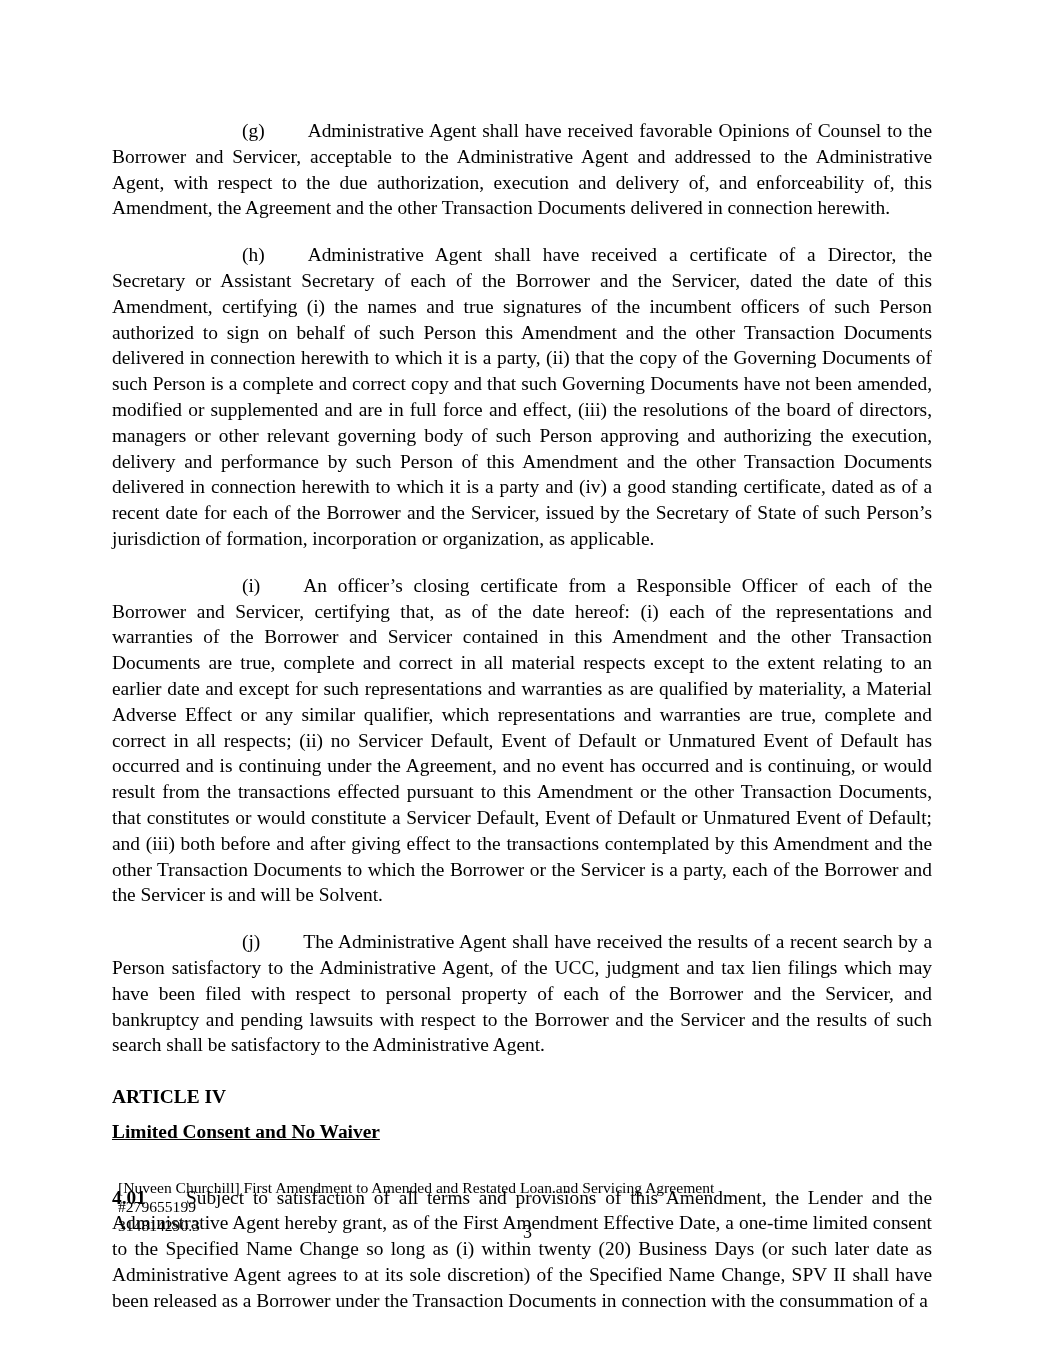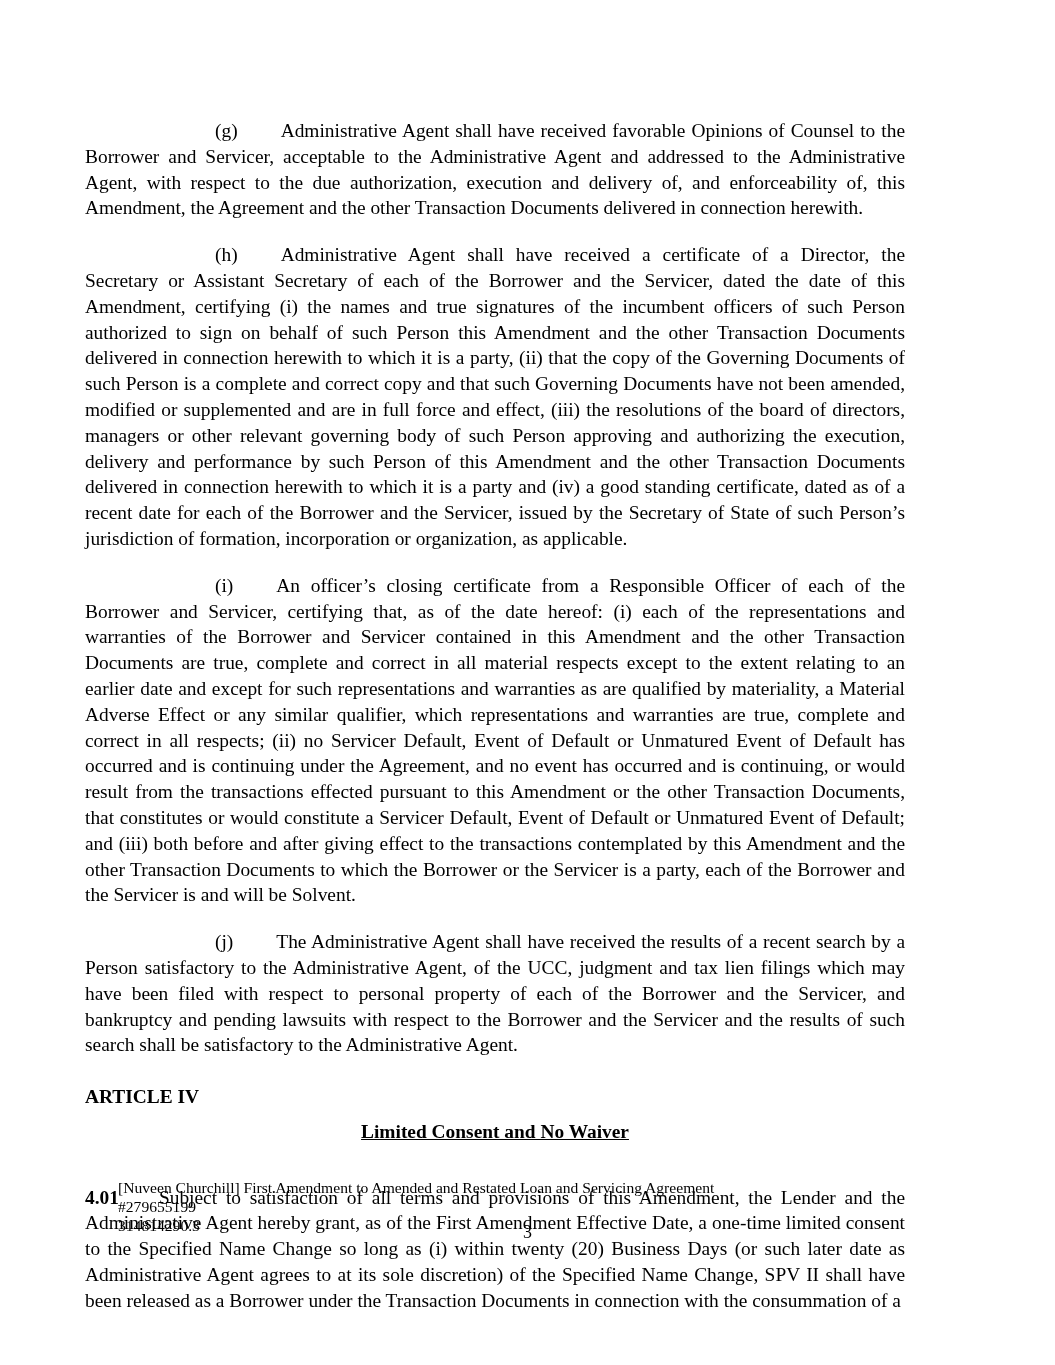--- a/index.html
+++ b/index.html
@@ -11,21 +11,21 @@
     font-family: "Liberation Serif", serif;
     color: #000000;
   }
   .page {
     position: relative;
     width: 1055px;
     height: 1365px;
     margin: 0 auto;
     background: #ffffff;
     box-sizing: border-box;
-    padding: 118px 117px 0 85px;
+    padding: 118px 117px 0 112px;
   }
   .body-col {
     width: 820px;
   }
   p {
     margin: 0 0 21px 0;
     font-size: 19.4px;
     line-height: 25.8px;
     text-align: justify;
     text-justify: inter-word;
@@ -47,21 +47,20 @@
   h2.article {
     font-size: 19.4px;
     line-height: 25.8px;
     font-weight: bold;
     margin: 26px 0 0 0;
   }
   h3.article-sub {
     font-size: 19.4px;
     line-height: 25.8px;
     font-weight: bold;
-    text-align: center;
     text-decoration: underline;
     margin: 9px 0 0 0;
   }
   p.section {
     margin-top: 40px;
   }
   p.section .num {
     font-weight: bold;
   }
   .page-number {

